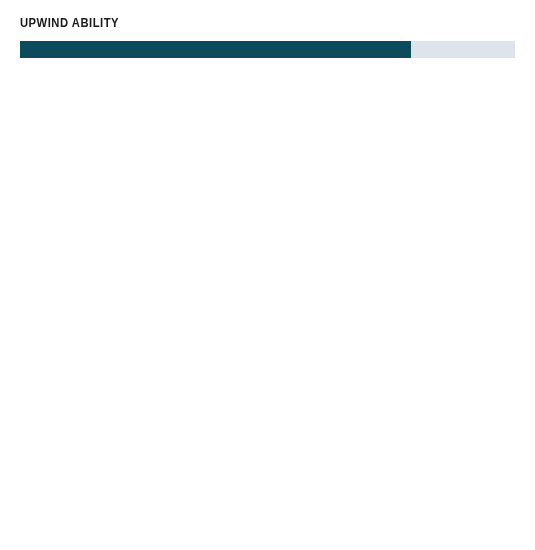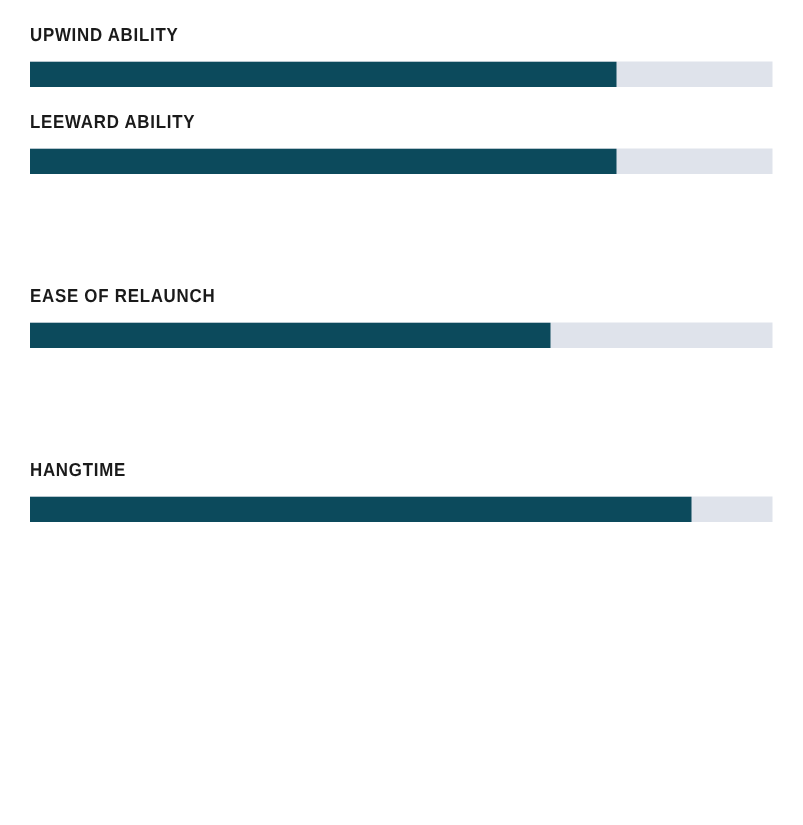--- a/index.html
+++ b/index.html
@@ -68,39 +68,21 @@
 
 <div id="ratings-panel" style="background: rgb(255, 255, 255);">
 
   <div class="rating-row" style="top:16px">
     <span class="rating-label" style="color: rgb(26, 26, 26);">UPWIND ABILITY</span>
     <div class="rating-track" style="background: rgb(223, 227, 235);">
       <div class="rating-fill" style="width: 79%; background: rgb(12, 74, 92);"></div>
     </div>
   </div>
 
-  <div class="rating-row" style="top:74px">
-    <span class="rating-label" style="color: rgb(26, 26, 26);">LEEWARD ABILITY</span>
-    <div class="rating-track" style="background: rgb(223, 227, 235);">
-      <div class="rating-fill" style="width: 79%; background: rgb(12, 74, 92);"></div>
-    </div>
-  </div>
 
 
-  <div class="rating-row" style="top:190px">
-    <span class="rating-label" style="color: rgb(26, 26, 26);">EASE OF RELAUNCH</span>
-    <div class="rating-track" style="background: rgb(223, 227, 235);">
-      <div class="rating-fill" style="width: 70%; background: rgb(12, 74, 92);"></div>
-    </div>
-  </div>
 
 
-  <div class="rating-row" style="top:306px">
-    <span class="rating-label" style="color: rgb(26, 26, 26);">HANGTIME</span>
-    <div class="rating-track" style="background: rgb(223, 227, 235);">
-      <div class="rating-fill" style="width: 89%; background: rgb(12, 74, 92);"></div>
-    </div>
-  </div>
 
 
 
 
 </div>
 
 </body></html>

